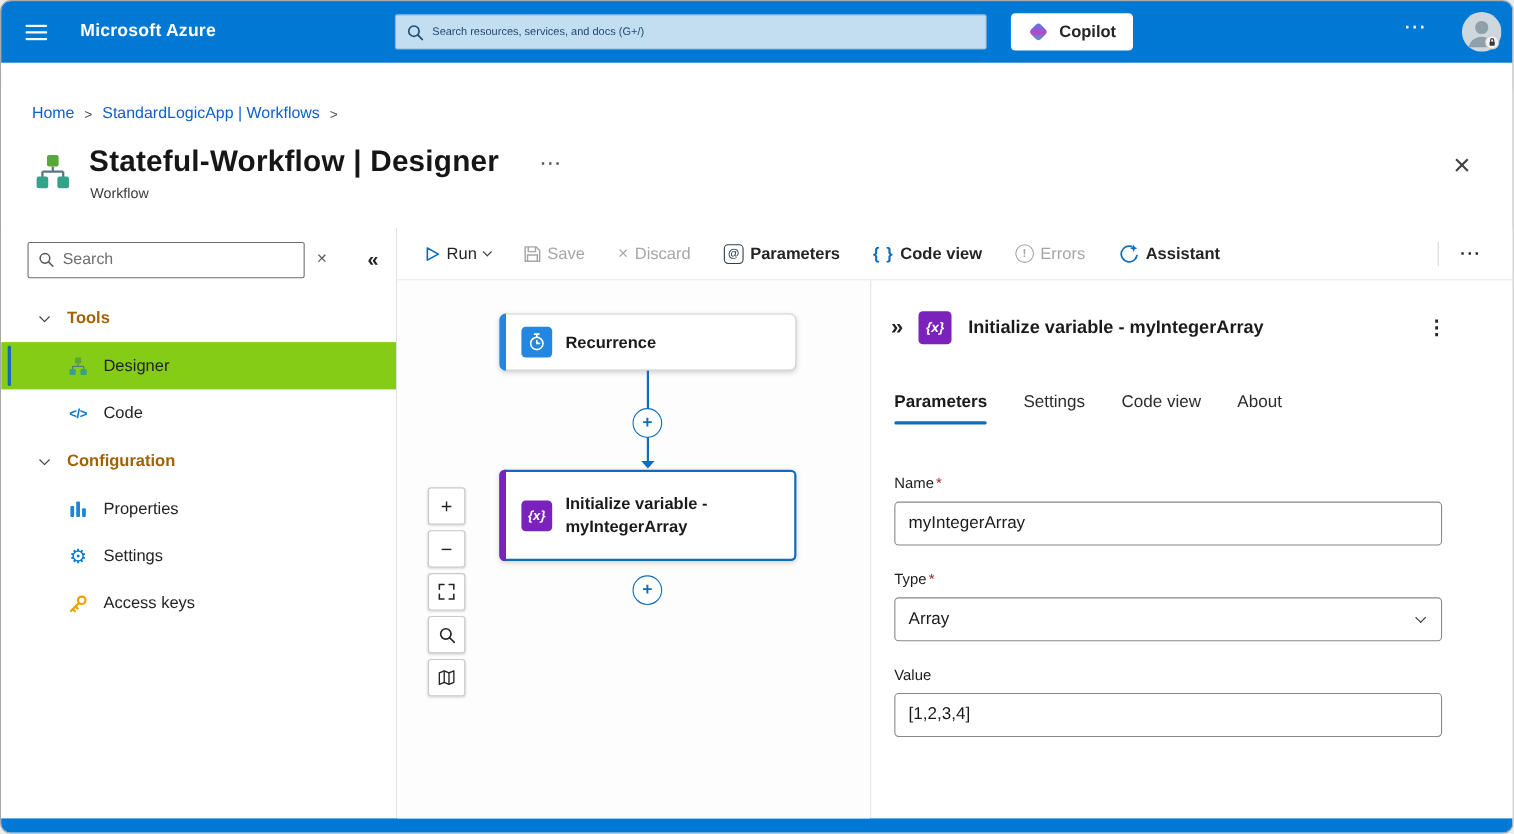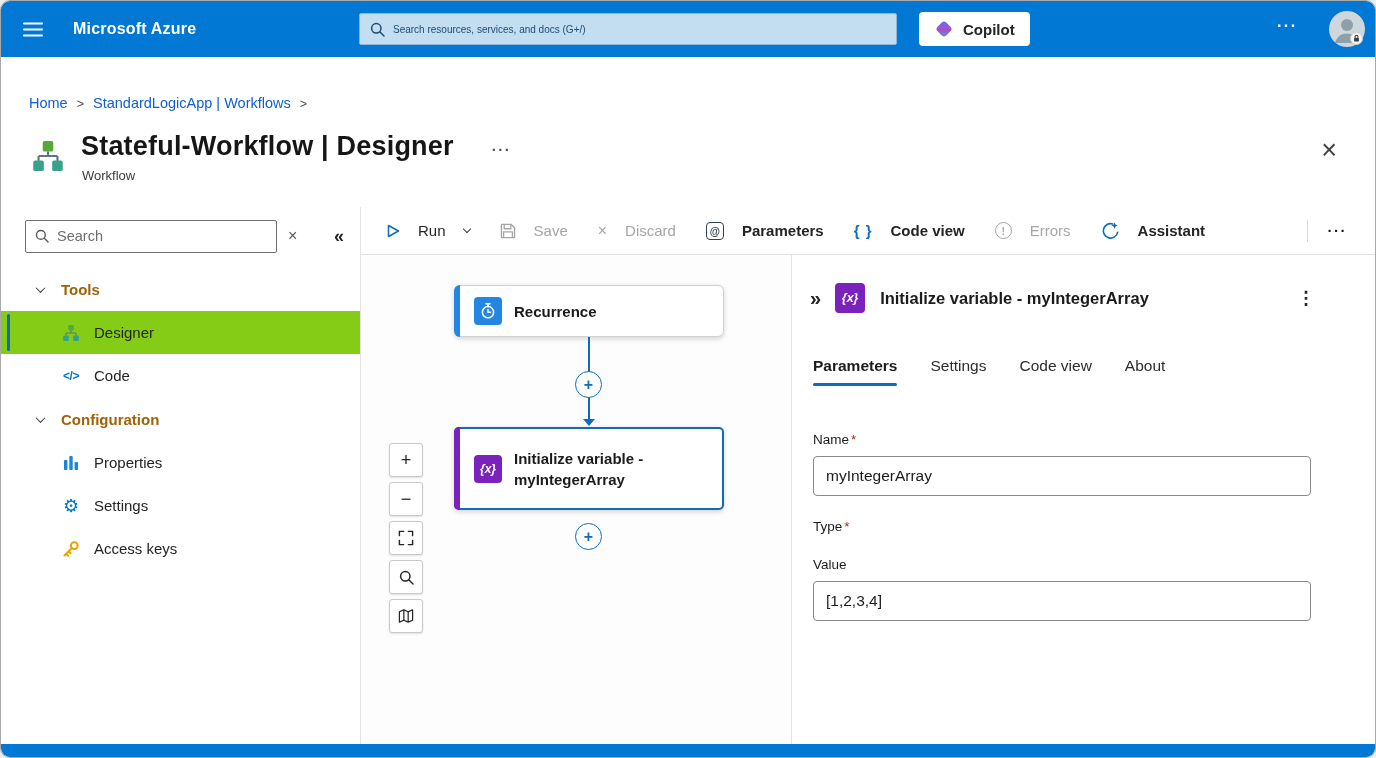--- a/index.html
+++ b/index.html
@@ -52,21 +52,21 @@
   .nav-item{display:flex;align-items:center;gap:13px;height:43px;padding-left:60px;cursor:pointer;position:relative;font-size:15px;color:#242424;}
   .nav-item.selected{background:#84cc16;}
   .nav-item.selected::before{content:"";position:absolute;left:6px;top:3px;bottom:3px;width:3px;background:#0f6cbd;border-radius:2px;}
   .nav-icon{width:20px;flex:0 0 20px;display:flex;justify-content:center;align-items:center;}
   .code-glyph{font-size:12px;font-weight:700;color:#0078d4;letter-spacing:-.5px;}
   .gear-glyph{font-size:18px;color:#0078d4;line-height:1;}
   .chev{width:7px;height:7px;border-right:1.6px solid #3d3d3d;border-bottom:1.6px solid #3d3d3d;display:inline-block;transform:rotate(45deg) translate(-1px,-1px);}
 
   
   .toolbar{flex:0 0 48px;display:flex;align-items:center;padding:0 20px 0 26px;border-bottom:1px solid #e3e3e3;background:#fff;}
-  .tb-item{display:flex;align-items:center;gap:18px;font-size:15px;color:#242424;cursor:pointer;margin-right:30px;white-space:nowrap;}
+  .tb-item{display:flex;align-items:center;gap:6px;font-size:15px;color:#242424;cursor:pointer;margin-right:30px;white-space:nowrap;}
   .tb-item.disabled{color:#a6a6a6;cursor:default;}
   .tb-chev{width:6px;height:6px;border-right:1.5px solid #3d3d3d;border-bottom:1.5px solid #3d3d3d;transform:rotate(45deg);margin-top:-3px;}
   .at-box{width:18px;height:18px;border:1.6px solid #30404d;border-radius:4px;display:flex;align-items:center;justify-content:center;font-size:10.5px;font-weight:700;color:#30404d;}
   .braces{color:#0f6cbd;font-weight:700;font-size:15px;letter-spacing:1px;}
   .err-circle{width:17px;height:17px;border:1.5px solid #a6a6a6;border-radius:50%;display:flex;align-items:center;justify-content:center;font-size:10.5px;font-weight:700;color:#a6a6a6;}
   .tb-spacer{flex:1;}
   .tb-divider{width:1px;height:22px;background:#d8d8d8;margin-right:20px;}
   .tb-more{font-size:15px;font-weight:700;letter-spacing:1.5px;color:#1b1b1b;cursor:pointer;margin-right:8px;}
 
   
@@ -395,20 +395,24 @@
             <div class="field">
               <label class="field-label">
                 <span>Name</span><span class="req">*</span>
               </label>
               <input class="text-input" value="myIntegerArray" style="">
             </div>
             <div class="field">
               <label class="field-label">
                 <span>Type</span><span class="req">*</span>
               </label>
+              <div class="select-box">
+                <span>Array</span>
+                <span class="select-chev"></span>
+              </div>
             </div>
             <div class="field">
               <label class="field-label">
                 <span>Value</span>
               </label>
               <input class="text-input" value="[1,2,3,4]" style="">
             </div>
           </div>
         </div>
 

